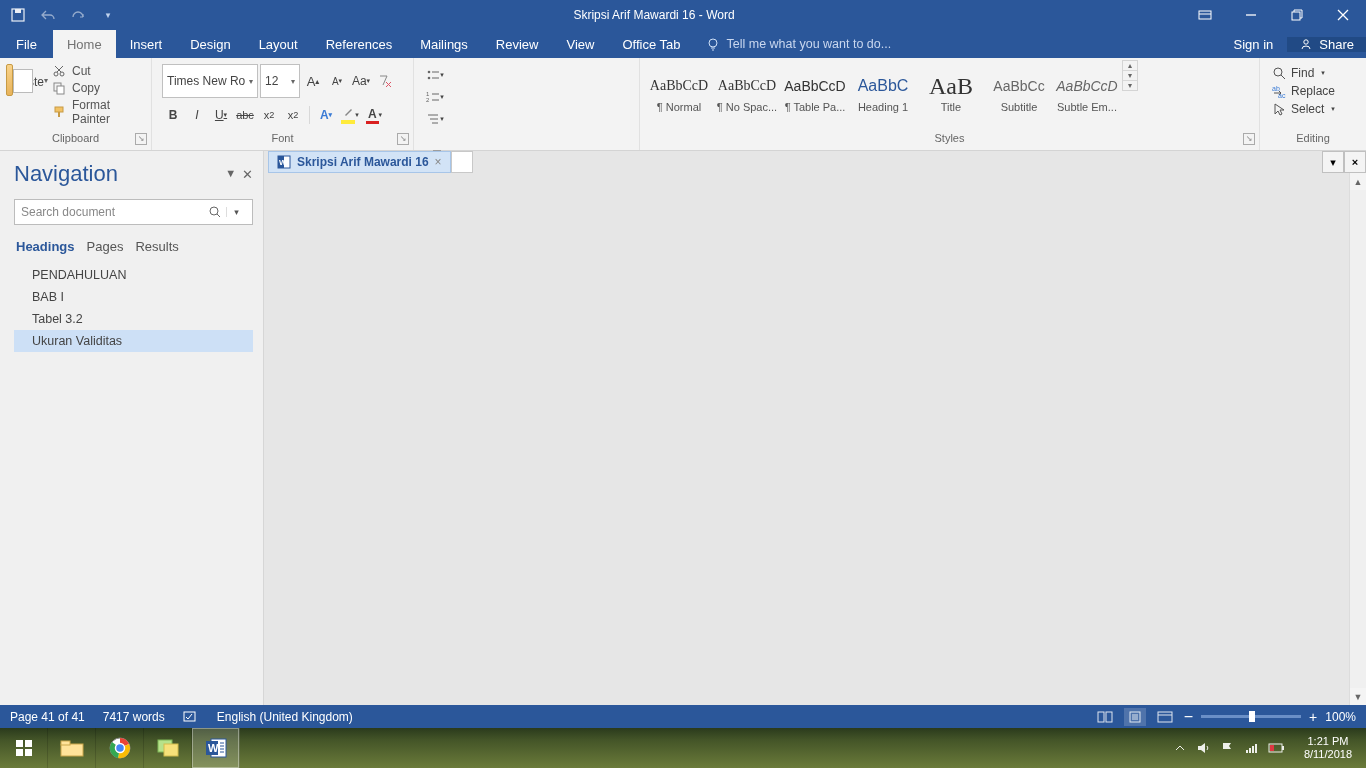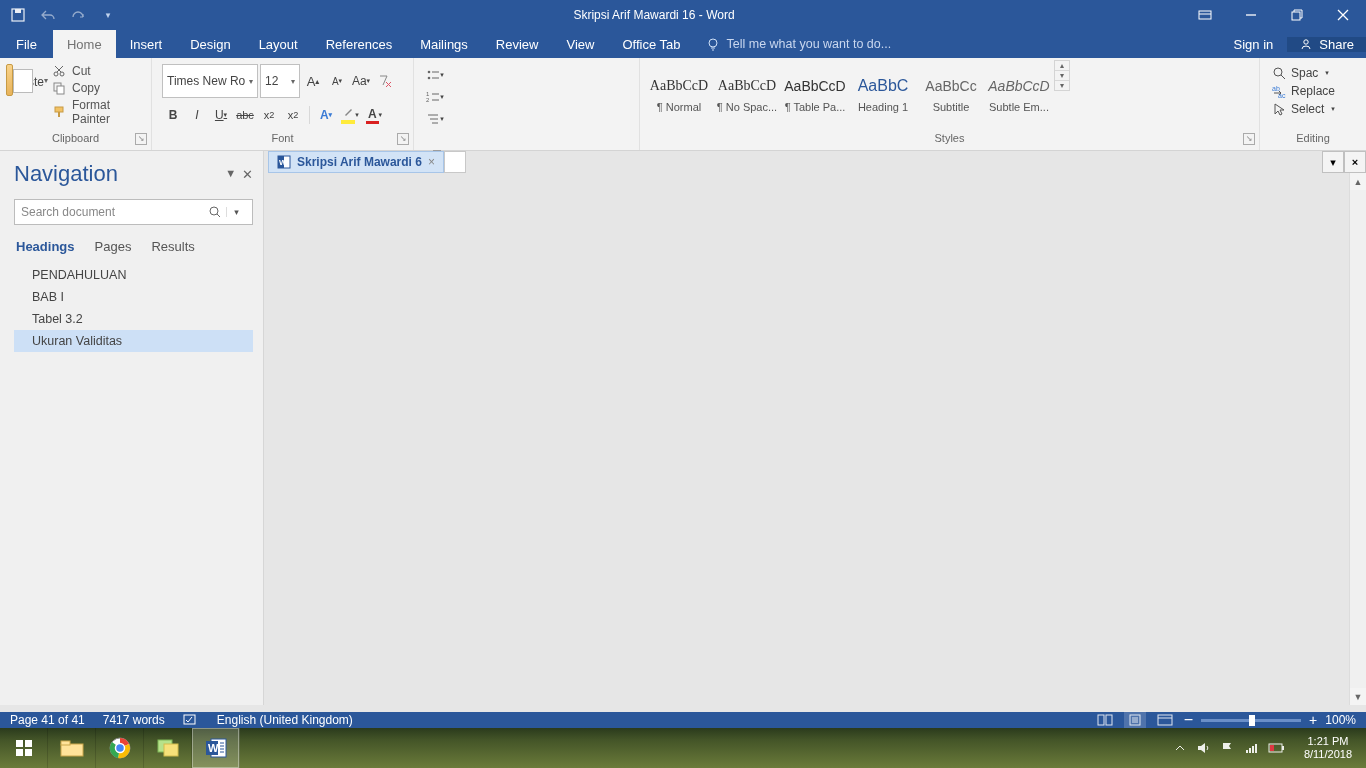--- a/index.html
+++ b/index.html
@@ -60,21 +60,21 @@
 .edit-col { display: flex; flex-direction: column; gap: 4px; padding: 4px 8px 0 6px; font-size: 12px; }
 .edit-item { display: flex; align-items: center; gap: 5px; cursor: default; }
 
 
 .workspace { position: absolute; top: 151px; left: 0; right: 0; bottom: 43px; display: flex; }
 .navpane { width: 264px; background: #f0f0f0; border-right: 1px solid #d6d6d6; display: flex; flex-direction: column; padding: 10px 10px 0 14px; }
 .nav-head { display: flex; align-items: center; color: #2b579a; font-size: 22px; font-weight: 400; margin-bottom: 12px; }
 .nav-head .ctr { margin-left: auto; display: flex; gap: 6px; color: #666; font-size: 11px; }
 .searchbox { height: 26px; background: #fff; border: 1px solid #bcbcbc; display: flex; align-items: center; padding: 0 6px; font-size: 12px; color: #888; margin-bottom: 14px; }
 .sb-arr { width: 20px; text-align: center; border-left: 1px solid #ddd; margin-left: 4px; font-size: 9px; color: #555; }
-.nav-tabs { display: flex; gap: 20px; font-size: 13px; margin-bottom: 10px; padding-left: 2px; }
+.nav-tabs { display: flex; gap: 12px; font-size: 13px; margin-bottom: 10px; padding-left: 2px; }
 .nav-tab { color: #555; cursor: default; }
 .nav-tab.on { color: #2b579a; font-weight: 600; }
 .headings { font-size: 12.5px; color: #444; }
 .hding { padding: 4px 6px 4px 18px; cursor: default; }
 .hding.sel { background: #cde0f6; }
 
 
 .docarea { flex: 1; background: #e6e6e6; position: relative; }
 .doctabs { position: absolute; top: 0; left: 4px; right: 0; height: 22px; display: flex; align-items: stretch; }
 .doctab { background: #d2e3f6; border: 1px solid #a7c5e8; display: flex; align-items: center; gap: 6px; padding: 0 8px; font-size: 12px; font-weight: 600; color: #2b579a; }
@@ -97,21 +97,21 @@
 
 .taskbar { position: absolute; left: 0; right: 0; bottom: 0; height: 40px; background: linear-gradient(#2a3a1c,#445528 30%,#6b7b3a); display: flex; align-items: center; }
 .tb-left { display: flex; height: 100%; }
 .tb-btn { width: 48px; height: 40px; display: flex; align-items: center; justify-content: center; border-right: 1px solid rgba(0,0,0,.15); }
 .tb-btn.active { background: rgba(255,255,255,.18); box-shadow: inset 0 0 0 1px rgba(255,255,255,.35); }
 .tb-right { margin-left: auto; display: flex; align-items: center; gap: 10px; padding-right: 6px; color: #fff; font-size: 11px; }
 .tray-ic { opacity: .9; }
 .clock { text-align: center; line-height: 13px; padding: 0 8px; }
 
 
-.statusbar { bottom: 40px; height: 16px; }
+.statusbar { bottom: 40px; height: 23px; }
 .workspace { bottom: 63px; }
 
 svg { display: block; }
 </style>
 </head>
 <body>
 
 <div class="titlebar">
   <div class="qat">
     <span class="ic">
@@ -394,20 +394,24 @@
           </div>
         <div class="style-item">
             <div class="style-prev">AaBbCcD</div>
             <div class="style-name">¶ Table Pa...</div>
           </div>
         <div class="style-item">
             <div class="style-prev" style="color:#2b579a;font-weight:400;font-size:16px">AaBbC</div>
             <div class="style-name">Heading 1</div>
           </div>
         <div class="style-item">
+            <div class="style-prev" style="font-size:24px;font-family:'Times New Roman'">AaB</div>
+            <div class="style-name">Title</div>
+          </div>
+        <div class="style-item">
             <div class="style-prev" style="color:#666">AaBbCc</div>
             <div class="style-name">Subtitle</div>
           </div>
         <div class="style-item">
             <div class="style-prev" style="font-style:italic;color:#666">AaBbCcD</div>
             <div class="style-name">Subtle Em...</div>
           </div>
       </div>
       <div class="gal-more">
           <div>▴</div>
@@ -421,21 +425,21 @@
   <div class="group" style="width:106px;border-right:none">
     <div class="group-body">
         <div class="edit-col">
       <div class="edit-item">
             <span>
               <svg width="14" height="14">
                 <circle cx="6" cy="6" r="4" fill="none" stroke="#555"></circle>
                 <path d="M9 9 L13 13" stroke="#555"></path>
               </svg>
             </span>
-            <span>Spac</span>
+            <span>Find</span>
             <span style="font-size:7px;margin-left:2px">▾</span>
           </div>
       <div class="edit-item">
             <span>
               <svg width="14" height="14">
                 <text x="0" y="7" font-size="7" fill="#3a7bd5">ab</text>
                 <path d="M2 9 H9 M7 7 L9 9 L7 11" stroke="#555" fill="none"></path>
                 <text x="6" y="14" font-size="7" fill="#3a7bd5">ac</text>
               </svg>
             </span>
@@ -491,21 +495,21 @@
   <div class="docarea">
     <div class="doctabs">
       <div class="doctab">
         <span>
             <svg width="14" height="14">
               <rect x="1" y="1" width="12" height="12" fill="#fff" stroke="#2b579a"></rect>
               <rect x="1" y="1" width="6" height="12" fill="#2b579a"></rect>
               <text x="2" y="10" font-size="8" fill="#fff">W</text>
             </svg>
           </span>
-        <span>Skripsi Arif Mawardi 6</span>
+        <span>Skripsi Arif Mawardi 16</span>
         <span style="color:#888;font-weight:400">×</span>
       </div>
       <div class="doctab blank"></div>
       <div class="dt-right">
         <div class="dt-btn">▾</div>
         <div class="dt-btn" style="font-weight:700">×</div>
       </div>
     </div>
     <div class="vscroll">
       <div class="vs-btn">▲</div>

